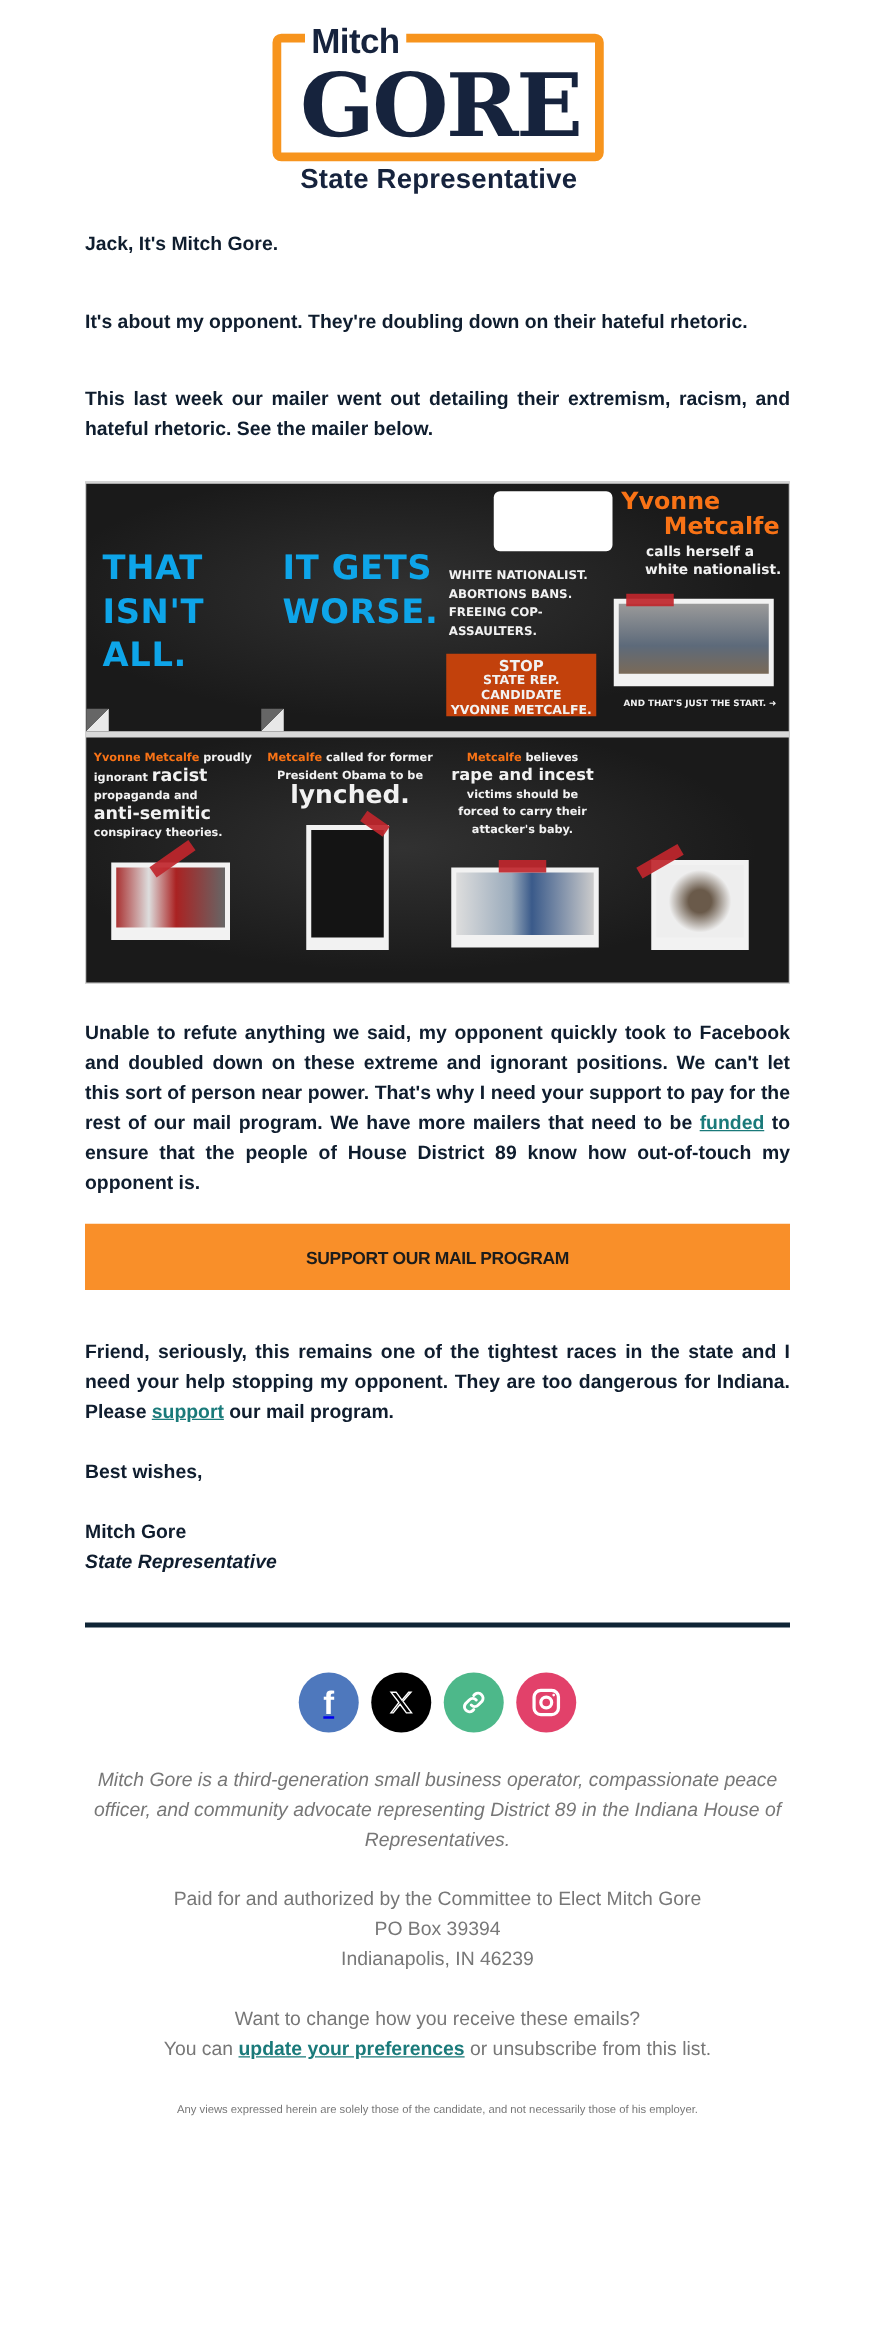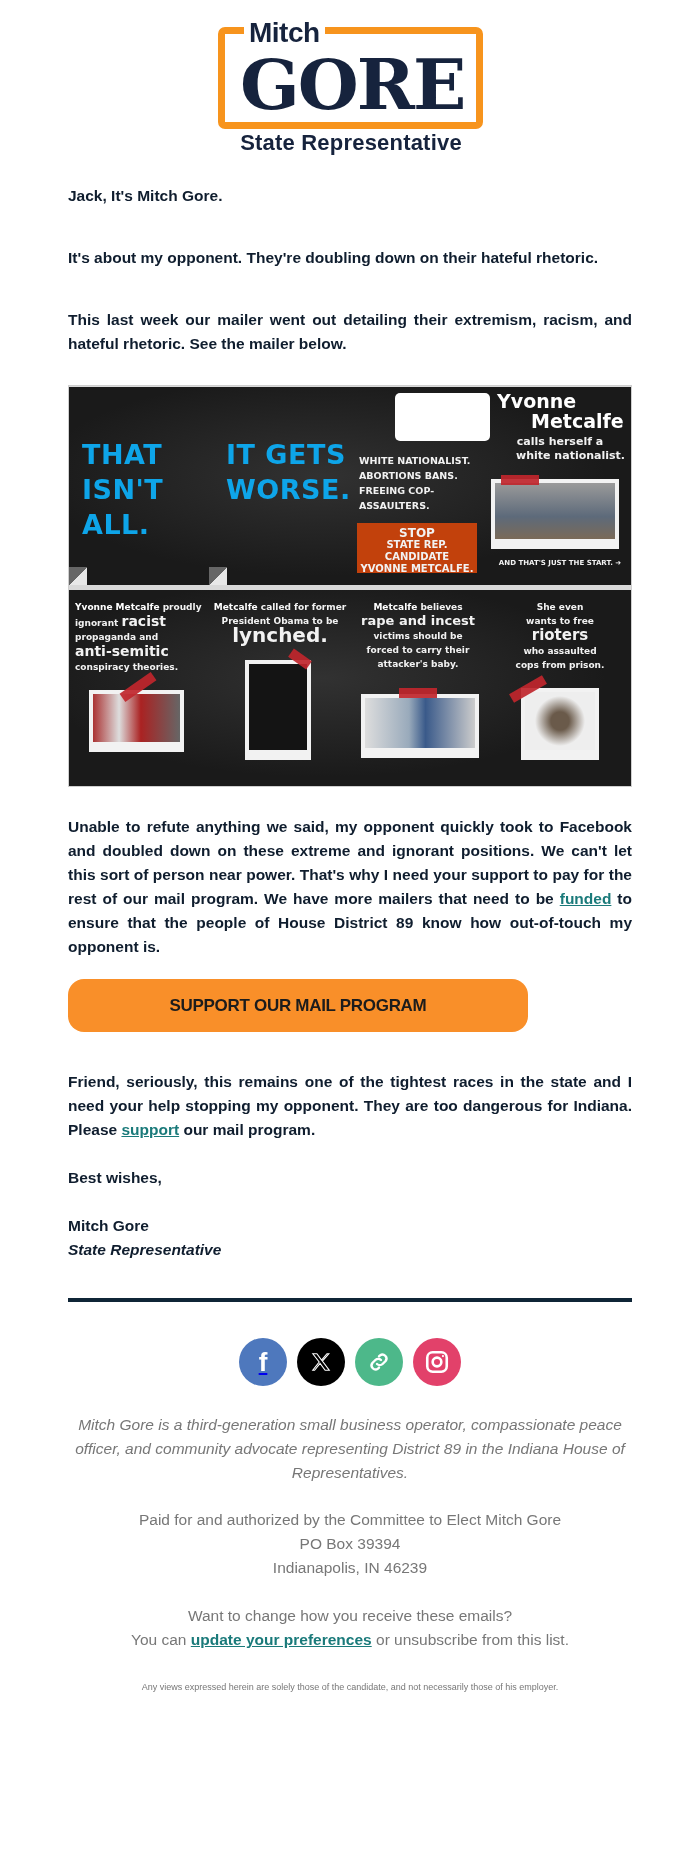--- a/index.html
+++ b/index.html
@@ -22,28 +22,28 @@
   .mailer { position: absolute; left: 68px; top: 385px; width: 564px; height: 402px; background: #d9d9d9; border: 1px solid #cfcfcf; }
   .m-row { position: absolute; left: 0; width: 562px; background: #1a1a1a; overflow: hidden; }
   .m-top { top: 1px; height: 198px; }
   .m-bot { top: 204px; height: 196px; }
   .m-row::before { content: ""; position: absolute; inset: 0; background: radial-gradient(ellipse at 45% 45%, rgba(120,120,120,0.25), rgba(0,0,0,0) 65%); }
   .panel { position: absolute; top: 0; height: 100%; }
   .stencil { color: #0ea5e9; font-family: "DejaVu Sans", sans-serif; font-weight: bold; font-size: 27px; line-height: 35px; letter-spacing: 0.5px; position: absolute; }
   .corner { position: absolute; bottom: 0; width: 18px; height: 18px; background: linear-gradient(135deg, #666 50%, #e8e8e8 50%); }
   .addr-box { position: absolute; left: 40px; top: 6px; width: 95px; height: 48px; background: #fff; border-radius: 5px; }
   .m-white { color: #f2f2f2; font-weight: bold; font-family: "DejaVu Sans", sans-serif; }
-  .m-red { color: #ffffff; font-weight: bold; font-family: "DejaVu Sans", sans-serif; }
+  .m-red { color: #f97316; font-weight: bold; font-family: "DejaVu Sans", sans-serif; }
   .stop { position: absolute; left: 2px; top: 136px; width: 120px; height: 50px; background: #c2410c; color: #f2f2f2; font-weight: bold; font-size: 10px; line-height: 12px; text-align: center; padding-top: 4px; font-family: "DejaVu Sans", sans-serif; }
   .photo { position: absolute; background: #f2f2f2; padding: 4px 4px 10px 4px; }
   .photo-in { width: 100%; height: 100%; }
   .tape { position: absolute; background: #c0262d; width: 38px; height: 10px; opacity: 0.92; }
 
   
-  .cta { position: absolute; left: 68px; top: 979px; width: 460px; height: 53px; background: #f98f29; border-radius: 16px; display: flex; align-items: center; justify-content: center; font-weight: bold; font-size: 17px; color: #1c1c1c; text-decoration: none; letter-spacing: -0.3px; }
+  .cta { position: absolute; left: 68px; top: 979px; width: 564px; height: 53px; background: #f98f29; border-radius: 0; display: flex; align-items: center; justify-content: center; font-weight: bold; font-size: 14px; color: #1c1c1c; text-decoration: none; letter-spacing: -0.3px; }
 
   .divider { position: absolute; left: 68px; top: 1298px; width: 564px; height: 4px; background: #0f2536; }
 
   .social { position: absolute; top: 1338px; width: 48px; height: 48px; border-radius: 50%; display: flex; align-items: center; justify-content: center; }
   .footer-txt { position: absolute; left: 60px; width: 580px; text-align: center; color: #777; font-size: 15.5px; line-height: 24px; }
   .footer-txt.italic { font-style: italic; }
   a.pref { color: #1a7a7a; font-weight: bold; text-decoration: underline; }
   .disclaimer { position: absolute; left: 60px; top: 1682px; width: 580px; text-align: center; color: #777; font-size: 9px; }
 </style>
 </head>
@@ -141,27 +141,20 @@
           <span>victims should be</span><br>
           <span>forced to carry their</span><br>
           <span>attacker's baby.</span>
         </div>
         <div class="photo" style="left:10px;top:104px;width:118px;height:64px;">
           <div class="photo-in" style="background:linear-gradient(90deg,#ddd,#9ab 40%,#3a5a8a 55%,#ccc);"></div>
         </div>
         <div class="tape" style="left:48px;top:98px;"></div>
       </div>
       <div class="panel" style="left:422px;width:140px;">
-        <div class="m-white" style="position:absolute;left:4px;top:10px;width:130px;font-size:9px;line-height:14px;text-align:center;">
-          <span>She even</span><br>
-          <span>wants to free</span><br>
-          <span style="font-size:15px;">rioters</span><br>
-          <span>who assaulted</span><br>
-          <span>cops from prison.</span>
-        </div>
         <div class="photo" style="left:30px;top:98px;width:78px;height:72px;">
           <div class="photo-in" style="background:radial-gradient(circle,#6a5a4a 20%,#eee 55%);"></div>
         </div>
         <div class="tape" style="left:18px;top:94px;transform:rotate(-30deg);"></div>
       </div>
     </div>
   </div>
 
   <div class="p just" style="top:815px;">
     <span>Unable to refute anything we said, my opponent quickly took to Facebook and doubled down on these extreme and ignorant positions. We can't let this sort of person near power. That's why I need your support to pay for the rest of our mail program. We have more mailers that need to be </span><a href="#" class="lnk">funded</a><span> to ensure that the people of House District 89 know how out-of-touch my opponent is.</span>

